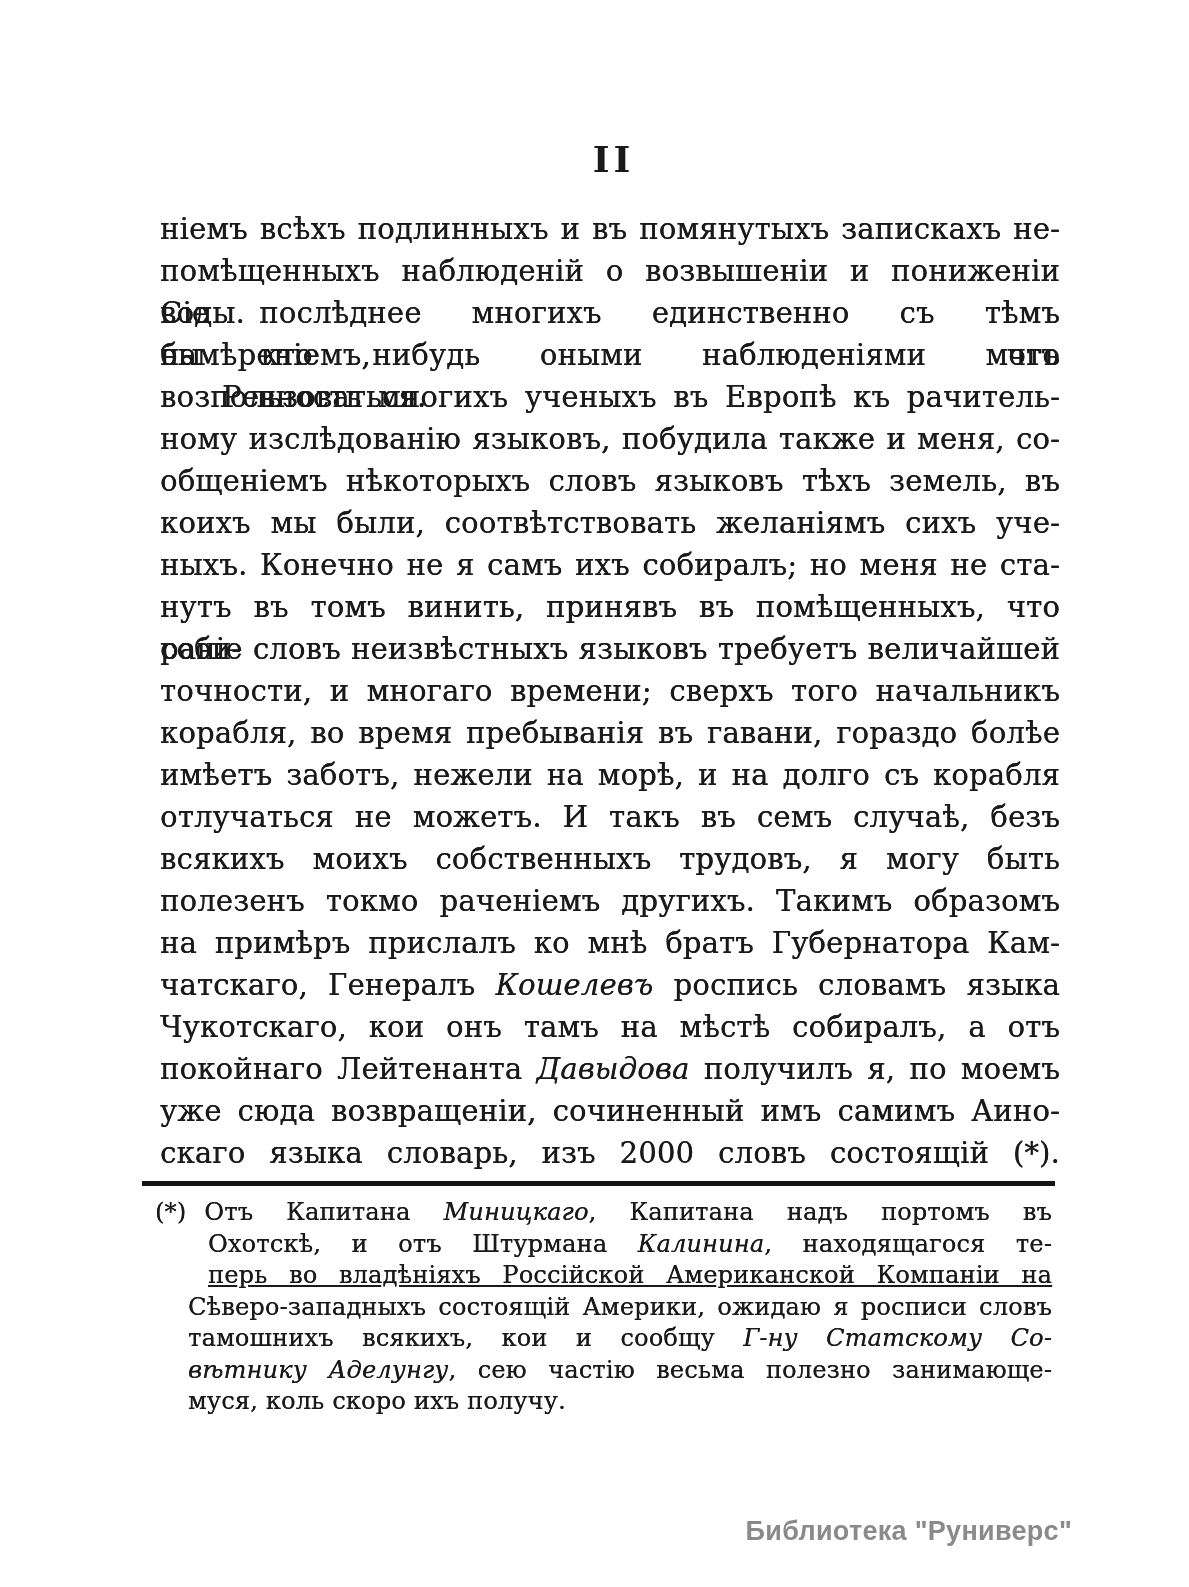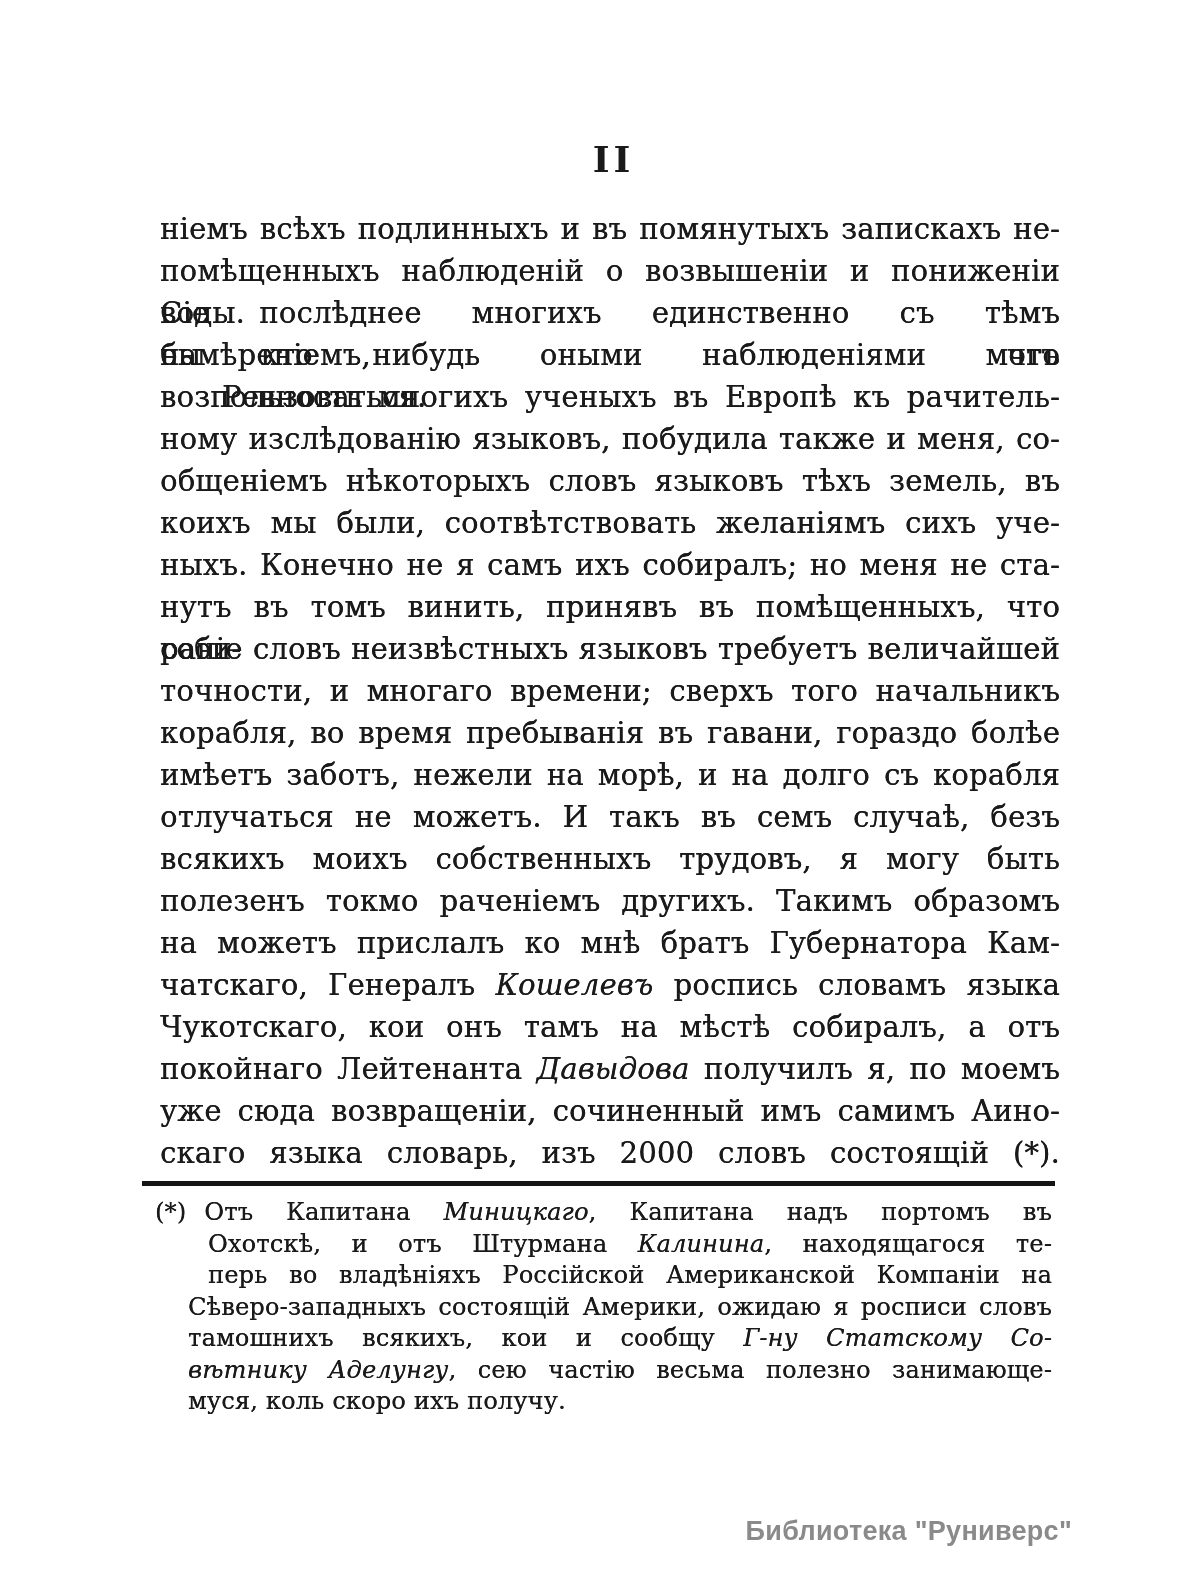--- a/index.html
+++ b/index.html
@@ -105,32 +105,32 @@
         <div class="line"><span>коихъ мы были, соотвѣтствовать желаніямъ сихъ уче-</span></div>
         <div class="line"><span>ныхъ.  Конечно не я самъ ихъ собиралъ; но меня не ста-</span></div>
         <div class="line"><span>нутъ въ томъ винить, принявъ въ помѣщенныхъ, что соби-</span></div>
         <div class="line"><span>раніе словъ неизвѣстныхъ языковъ требуетъ величайшей</span></div>
         <div class="line"><span>точности,  и многаго времени; сверхъ того начальникъ</span></div>
         <div class="line"><span>корабля,  во время пребыванія въ гавани, гораздо болѣе</span></div>
         <div class="line"><span>имѣетъ заботъ, нежели на морѣ, и на долго съ корабля</span></div>
         <div class="line"><span>отлучаться не можетъ.  И такъ въ семъ случаѣ, безъ</span></div>
         <div class="line"><span>всякихъ моихъ собственныхъ трудовъ, я могу быть</span></div>
         <div class="line"><span>полезенъ токмо раченіемъ другихъ.  Такимъ образомъ</span></div>
-        <div class="line"><span>на можетъ прислалъ ко мнѣ братъ Губернатора Кам-</span></div>
+        <div class="line"><span>на примѣръ прислалъ ко мнѣ братъ Губернатора Кам-</span></div>
         <div class="line"><span>чатскаго, Генералъ </span><span class="it">Кошелевъ</span><span> роспись словамъ языка</span></div>
         <div class="line"><span>Чукотскаго, кои онъ тамъ на мѣстѣ собиралъ, а отъ</span></div>
         <div class="line"><span>покойнаго Лейтенанта </span><span class="it">Давыдова</span><span> получилъ я, по моемъ</span></div>
         <div class="line"><span>уже сюда возвращеніи, сочиненный имъ самимъ Аино-</span></div>
         <div class="line"><span>скаго языка словарь, изъ 2000 словъ состоящій (*).</span></div>
       </div>
     </div>
   <div class="fnrule"></div>
   <div class="footnote" id="footnote">
       <div class="fline"><span class="marker">(*)</span><span>Отъ Капитана </span><span class="it">Миницкаго</span><span>, Капитана надъ портомъ въ</span></div>
       <div class="fline" style="padding-left: 53px;"><span>Охотскѣ, и отъ Штурмана </span><span class="it">Калинина</span><span>, находящагося те-</span></div>
-      <div class="fline" style="padding-left: 53px;"><span>перь во владѣніяхъ Россійской Американской Компаніи на</span></div>
+      <div class="fline" style="padding-left: 53px; text-decoration: underline;"><span>перь во владѣніяхъ Россійской Американской Компаніи на</span></div>
       <div class="fline" style="padding-left: 33px;"><span>Сѣверо-западныхъ состоящій Америки, ожидаю я росписи словъ</span></div>
       <div class="fline" style="padding-left: 33px;"><span>тамошнихъ всякихъ, кои и сообщу </span><span class="it">Г-ну Статскому Со-</span></div>
       <div class="fline" style="padding-left: 33px;"><span class="it">вѣтнику Аделунгу</span><span>, сею частію весьма полезно занимающе-</span></div>
       <div class="fline no-just" style="padding-left: 33px;"><span>муся, коль скоро ихъ получу.</span></div>
     </div>
   <div class="watermark">Библиотека "Руниверс"</div>
 </div>
 
 </body></html>

